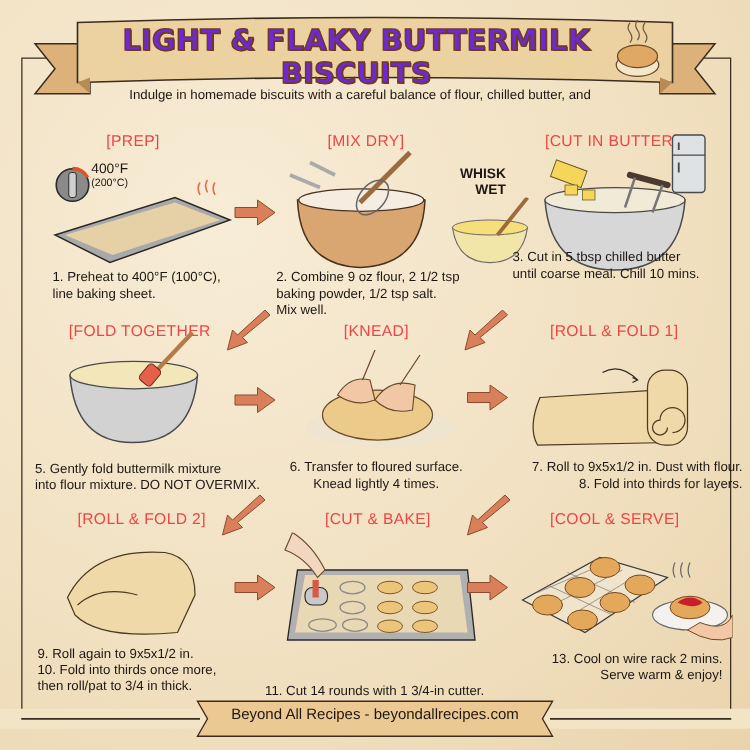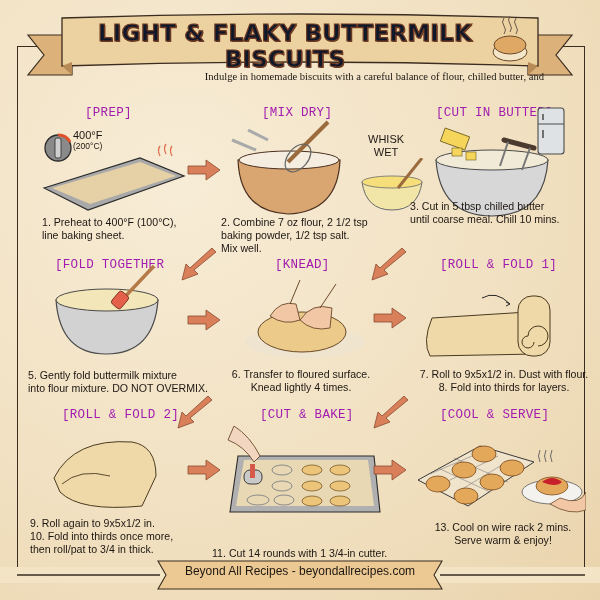--- a/index.html
+++ b/index.html
@@ -12,47 +12,47 @@
   }
   .frame {
     position: absolute; left: 17px; top: 46px; width: 568px; height: 529px;
     border: 1.6px solid #3a2c20;
   }
   .banner-wrap { position: absolute; left: 0; top: 0; width: 600px; height: 80px; }
   .banner-svg { position: absolute; left: 0; top: 0; }
   .title {
     position: absolute; left: 70px; top: 20px; width: 430px; text-align: center;
     font-family: "DejaVu Sans", sans-serif; font-weight: bold; font-size: 23px;
-    letter-spacing: 0.2px; color: #0f172a;
+    letter-spacing: 0.2px; color: #6d28d9;
     -webkit-text-stroke: 1.2px #6e3b22;
     text-shadow: 1px 1px 0 #6e3b22;
   }
   .intro {
-    position: absolute; left: 64px; top: 70px; width: 480px; text-align: right;
-    font-family: Liberation Serif, serif; font-size: 10.6px; line-height: 13px;
+    position: absolute; left: 48px; top: 70px; width: 480px; text-align: center;
+    font-family: Liberation Sans, sans-serif; font-size: 10.6px; line-height: 13px;
     color: #1d1712;
   }
   .step-label {
-    font-family: Liberation Mono, monospace; font-size: 12.5px; letter-spacing: 0.3px;
-    color: #a21caf; position: absolute; white-space: nowrap;
+    font-family: Liberation Sans, sans-serif; font-size: 12.5px; letter-spacing: 0.3px;
+    color: #ef4444; position: absolute; white-space: nowrap;
   }
   .step-text {
     position: absolute; font-family: "Liberation Sans", sans-serif; font-size: 10.6px;
     line-height: 13px; color: #1d1712; white-space: pre-line;
   }
   .illus { position: absolute; }
   .arrow { position: absolute; }
   .footer-svg { position: absolute; left: 0; top: 553px; }
   .footer-text {
     position: absolute; left: 160px; top: 564px; width: 280px; text-align: center;
     font-family: "Liberation Sans", sans-serif; font-size: 12px; color: #1d1712;
   }
   .whisk-label {
     position: absolute; font-family: "Liberation Sans", sans-serif; font-size: 11px;
-    line-height: 13px; text-align: center; color: #1d1712; font-weight: normal;
+    line-height: 13px; text-align: right; color: #1d1712; font-weight: bold;
   }
   .temp-label {
     position: absolute; font-family: "Liberation Sans", sans-serif; color: #1d1712; line-height: 11px;
   }
 </style>
 </head>
 <body>
 
 <div class="frame"></div>
 
@@ -114,21 +114,21 @@
     <path d="M4 20 L28 30" stroke="#aaa" stroke-width="3"></path>
     <path d="M20 10 L40 20" stroke="#aaa" stroke-width="3"></path>
   </svg>
   <div class="whisk-label" style="left:368px;top:133px;white-space:pre-line">WHISK
 WET</div>
   <svg class="illus" style="left:358px;top:158px" width="68" height="54">
     <path d="M4 24 Q34 18 64 24 Q60 52 34 52 Q8 52 4 24 Z" fill="#f1e5a8" stroke="#6a6a6a" stroke-width="1"></path>
     <ellipse cx="34" cy="24" rx="30" ry="6" fill="#f6df7a" stroke="#6a6a6a" stroke-width="0.8"></ellipse>
     <path d="M40 30 L64 0" stroke="#9b6b3e" stroke-width="3"></path>
   </svg>
-  <div class="step-text" style="left:221px;top:216px;text-align:left">2. Combine 7 oz flour, 2 1/2 tsp
+  <div class="step-text" style="left:221px;top:216px;text-align:left">2. Combine 9 oz flour, 2 1/2 tsp
 baking powder, 1/2 tsp salt.
 Mix well.</div>
 </div>
 
 <div>
   <div class="step-label" style="left:436px;top:106px">[CUT IN BUTTER]</div>
   <svg class="illus" style="left:534px;top:104px" width="36" height="54">
     <rect x="4" y="4" width="26" height="46" rx="3" fill="#dfe2e4" stroke="#4a4a4a" stroke-width="1.1"></rect>
     <line x1="4" y1="20" x2="30" y2="20" stroke="#4a4a4a"></line>
     <line x1="9" y1="10" x2="9" y2="16" stroke="#4a4a4a" stroke-width="1.5"></line>
@@ -189,21 +189,21 @@
 
 <div>
   <div class="step-label" style="left:440px;top:258px">[ROLL &amp; FOLD 1]</div>
   <svg class="illus" style="left:418px;top:282px" width="150" height="80">
     <path d="M64 16 q14 -8 28 6" stroke="#2a2a2a" fill="none" stroke-width="1"></path>
     <path d="M88 20 l4 2 -4 2" stroke="#2a2a2a" fill="none" stroke-width="1"></path>
     <path d="M14 36 L110 30 L118 72 L12 74 Q4 60 14 36 Z" fill="#efd9a8" stroke="#4a3a20" stroke-width="1"></path>
     <rect x="100" y="14" width="32" height="60" rx="14" fill="#efd9a8" stroke="#4a3a20" stroke-width="1"></rect>
     <path d="M116 60 a6 6 0 1 1 -6 -6 a10 10 0 1 1 10 10" stroke="#4a3a20" fill="none" stroke-width="1"></path>
   </svg>
-  <div class="step-text" style="left:414px;top:368px;text-align:center;width:180px">7. Roll to 9x5x1/2 in. Dust with flour.
+  <div class="step-text" style="left:414px;top:368px;text-align:right;width:180px">7. Roll to 9x5x1/2 in. Dust with flour.
 8. Fold into thirds for layers.</div>
 </div>
 
 <svg class="arrow" style="left:176px;top:396px" width="40" height="34">
   <path d="M36 4 L14 22 L18 26 L2 32 L6 16 L10 20 L32 0 Z" fill="#d9805a" stroke="#8a4a30" stroke-width="0.8"></path>
 </svg>
 <svg class="arrow" style="left:372px;top:396px" width="40" height="34">
   <path d="M36 4 L14 22 L18 26 L2 32 L6 16 L10 20 L32 0 Z" fill="#d9805a" stroke="#8a4a30" stroke-width="0.8"></path>
 </svg>
 
@@ -268,21 +268,21 @@
       <ellipse cx="56" cy="64" rx="12" ry="8"></ellipse>
         <ellipse cx="82" cy="50" rx="12" ry="8"></ellipse>
         <ellipse cx="102" cy="36" rx="12" ry="8"></ellipse>
     </g>
     <path d="M130 30 q-3 -6 0 -12 M136 30 q-3 -6 0 -12 M142 30 q-3 -6 0 -12" stroke="#6a6a6a" fill="none" stroke-width="1"></path>
     <ellipse cx="142" cy="60" rx="30" ry="12" fill="#f4f2ee" stroke="#6a6a6a" stroke-width="0.9"></ellipse>
     <ellipse cx="142" cy="54" rx="16" ry="9" fill="#e3a85a" stroke="#7a4a20" stroke-width="0.8"></ellipse>
     <path d="M132 50 Q142 42 152 50 Q146 56 132 50 Z" fill="#c8202a"></path>
     <path d="M150 66 Q170 74 176 60 L176 78 Q160 84 140 72 Z" fill="#f2c7a6" stroke="#6a4a2a" stroke-width="0.8"></path>
   </svg>
-  <div class="step-text" style="left:428px;top:521px;text-align:center;width:150px">13. Cool on wire rack 2 mins.
+  <div class="step-text" style="left:428px;top:521px;text-align:right;width:150px">13. Cool on wire rack 2 mins.
 Serve warm &amp; enjoy!</div>
 </div>
 
 <svg class="footer-svg" width="600" height="40">
   <rect x="0" y="14" width="600" height="16" fill="#f3e4c6"></rect>
   <line x1="17" y1="22" x2="160" y2="22" stroke="#3a2c20" stroke-width="1.4"></line>
   <line x1="440" y1="22" x2="585" y2="22" stroke="#3a2c20" stroke-width="1.4"></line>
   <path d="M158 8 L442 8 L434 22 L442 36 L158 36 L166 22 Z" fill="#ecc993" stroke="#3a2c20" stroke-width="1.1"></path>
 </svg>
 <div class="footer-text">Beyond All Recipes - beyondallrecipes.com</div>

